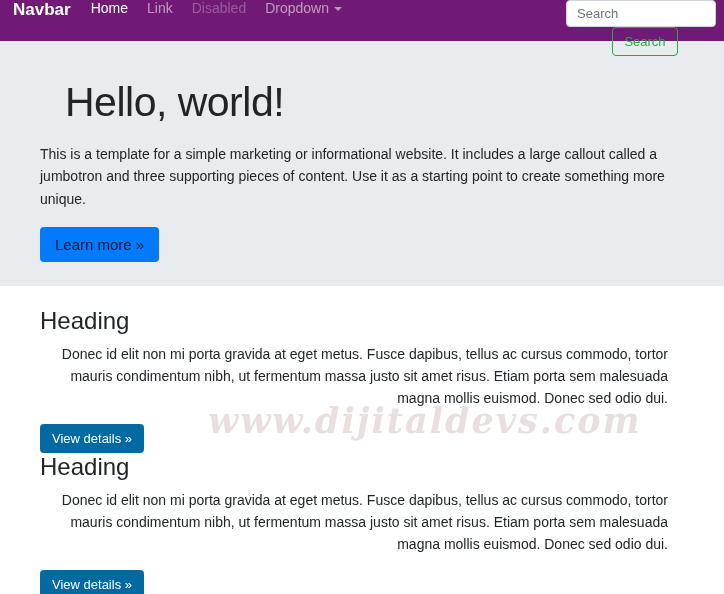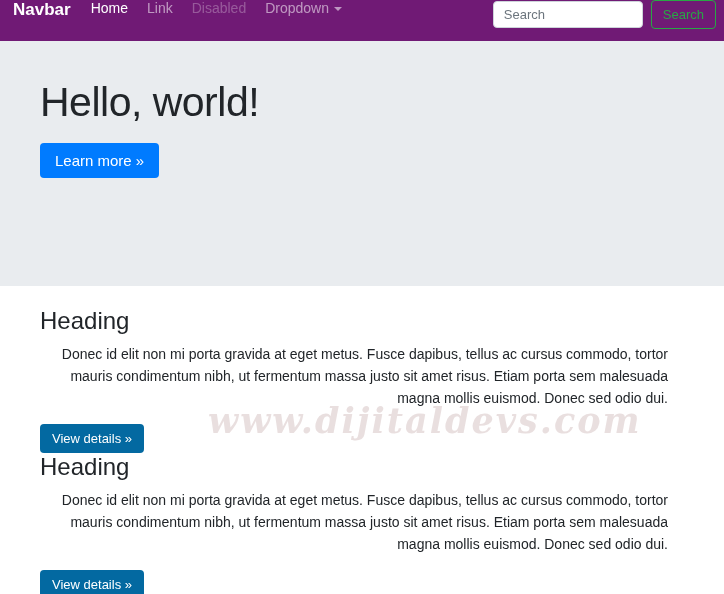--- a/index.html
+++ b/index.html
@@ -26,21 +26,21 @@
     font-size: 14px; text-decoration: none; cursor: pointer;
     margin-right: 19px; color: rgba(255,255,255,.55);
   }
   .nav-link.active { color: #ffffff; }
   .nav-link.disabled { color: rgba(255,255,255,.28); cursor: default; }
   .caret {
     display: inline-block; margin-left: 5px; vertical-align: 2px;
     border-left: 4px solid transparent; border-right: 4px solid transparent;
     border-top: 4px solid currentColor;
   }
-  .search-group { margin-left: auto; display: flex; align-items: center; }
+  .search-group { margin-left: auto; display: flex; align-items: center; flex-direction: column; }
   .search-input {
     width: 150px; height: 27px; border: 1px solid #ced4da; border-radius: 4px;
     padding: 0 10px; font-size: 13px; font-family: inherit; outline: none;
     background: #ffffff; color: #212529;
   }
   .search-input::placeholder { color: #6c757d; opacity: 1; }
   .btn-search {
     height: 29px; margin-left: 8px; padding: 0 11px;
     background: transparent; color: #28a745;
     border: 1px solid #28a745; border-radius: 4px;
@@ -48,28 +48,28 @@
   }
 
   
   .jumbotron {
     background: #e9ecef;
     padding: 38px 40px 50px 40px;
     height: 245px;
   }
   .jumbotron h1 {
     font-size: 41px; font-weight: 300; color: #212529;
-    letter-spacing: -0.5px; margin-bottom: 17px;
+    letter-spacing: -0.5px; margin-bottom: 17px; margin-left: 25px;
   }
   .jumbotron p {
     font-size: 14px; line-height: 1.6; max-width: 652px;
     margin-bottom: 17px; color: #212529;
   }
   .btn-primary {
-    background: #007bff; color: #ffffff; border: none; border-radius: 4px;
+    background: #007bff; color: #0f172a; border: none; border-radius: 4px;
     padding: 9px 15px; font-size: 15px; font-family: inherit; cursor: pointer;
   }
 
   
   .container { position: relative; z-index: 1; padding: 0 40px; }
   .row { display: flex; margin-top: 21px; flex-direction: column; }
   .col {
     flex: 1 1 0; display: flex; flex-direction: column;
     align-items: flex-start; padding-right: 16px;
   }
@@ -105,20 +105,21 @@
     <a class="nav-link"><span>Dropdown</span><span class="caret"></span></a>
   </div>
   <div class="search-group">
     <input class="search-input" type="text" placeholder="Search" style="">
     <button class="btn-search">Search</button>
   </div>
 </nav>
 
 <div class="jumbotron">
   <h1>Hello, world!</h1>
+  <p>This is a template for a simple marketing or informational website. It includes a large callout called a jumbotron and three supporting pieces of content. Use it as a starting point to create something more unique.</p>
   <button class="btn-primary">Learn more »</button>
 </div>
 
 <div class="watermark">www.dijitaldevs.com</div>
 
 <main class="container">
   <div class="row">
     <div class="col">
       <h2>Heading</h2>
       <p>Donec id elit non mi porta gravida at eget metus. Fusce dapibus, tellus ac cursus commodo, tortor mauris condimentum nibh, ut fermentum massa justo sit amet risus. Etiam porta sem malesuada magna mollis euismod. Donec sed odio dui.</p>

